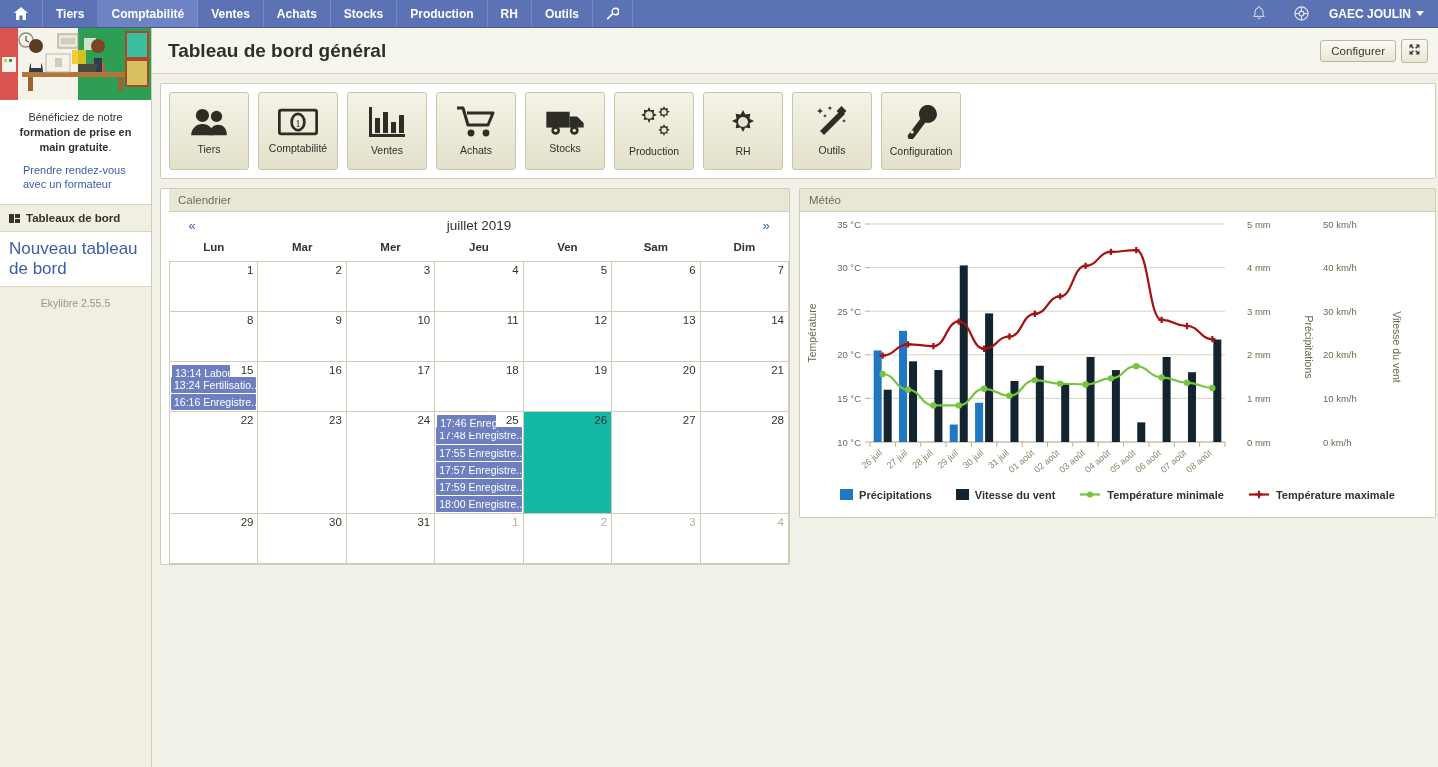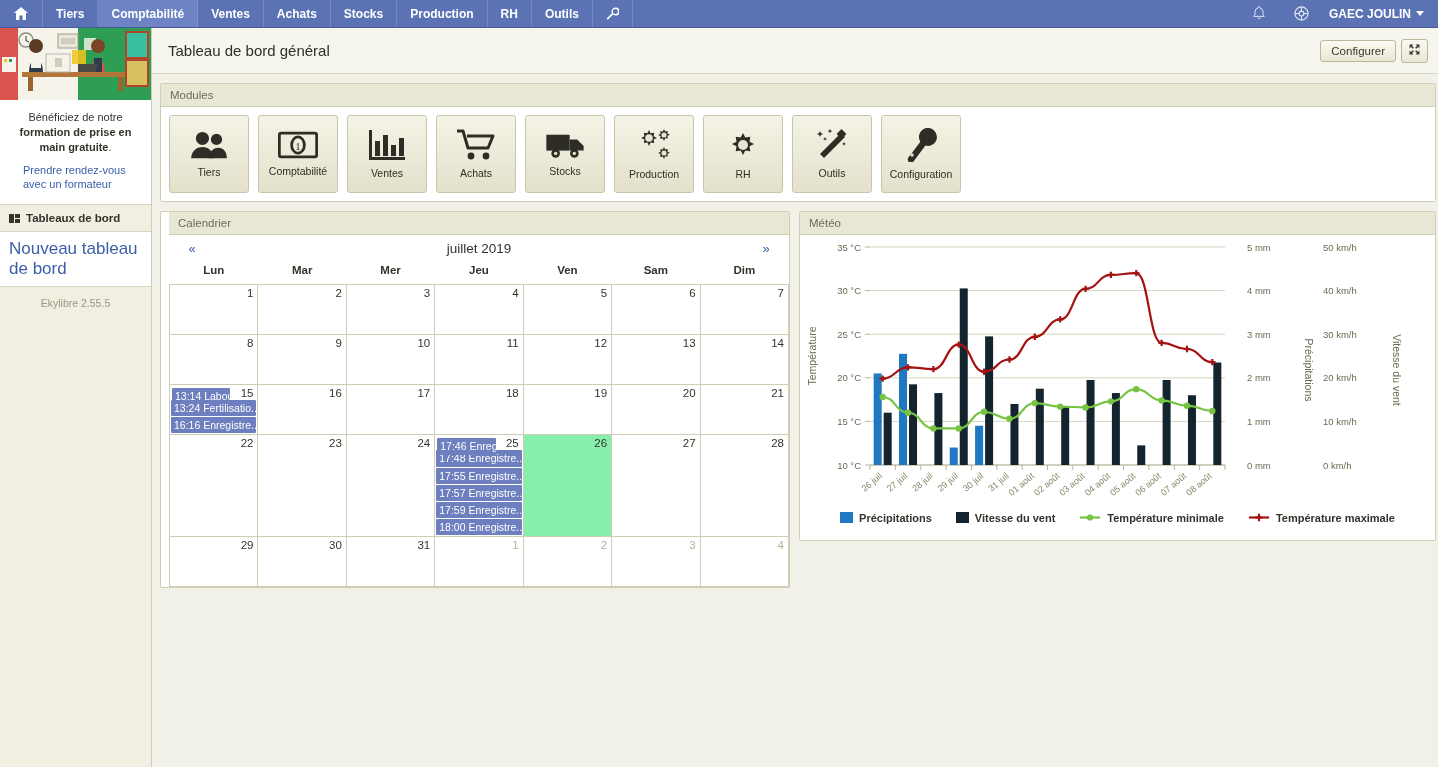--- a/index.html
+++ b/index.html
@@ -66,21 +66,21 @@
   .grid-icon { display:inline-grid; grid-template-columns:5px 5px; grid-template-rows:4px 4px; gap:1px; }
   .grid-icon i { background:#33332c; display:block; }
   .grid-icon i:nth-child(1){ grid-row:1/3; }
 
   
   #main { flex:1; background:#f2f1e8; display:flex; flex-direction:column; }
   #pagehead {
     height:46px; display:flex; align-items:center; padding:0 16px;
     border-bottom:1px solid #d9d7c2; background:#f7f6ee;
   }
-  #pagetitle { font-size:15px; font-weight:normal; color:#2f2f2a; }
+  #pagetitle { font-size:19px; font-weight:bold; color:#2f2f2a; }
   #pagehead .spacer { flex:1; }
   .btn {
     background:linear-gradient(#fbfaf2,#e9e7d4); border:1px solid #b9b79c;
     border-radius:3px; padding:4px 10px; font-size:11.5px; color:#3a3a32; cursor:pointer;
   }
   .btn-icon { padding:4px 7px; margin-left:5px; font-size:12px; }
 
   #content { padding:9px 8px; }
 
   
@@ -113,21 +113,21 @@
   .cal-month { flex:1; text-align:center; font-size:13.5px; color:#33332c; }
   table.cal { width:100%; border-collapse:collapse; table-layout:fixed; }
   table.cal th {
     font-size:11.5px; font-weight:bold; color:#33332c; padding:6px 0 8px; text-align:center;
     border-bottom:1px solid #cfcdb4;
   }
   table.cal td {
     border:1px solid #cfcdb4; vertical-align:top; height:50px;
     padding:0; position:relative; background:#fff;
   }
-  table.cal td.today { background:#86efac; }
+  table.cal td.today { background:#14b8a6; }
   .daynum { display:block; text-align:right; font-size:11.5px; padding:2px 4px 0; color:#33332c; }
   .daynum.muted { color:#b5b298; }
   .evt {
     background:#6d7fbe; color:#fff; font-size:10.5px; line-height:1.35;
     padding:1px 3px; margin:1px 1px 1px 1px; border-radius:1px;
     white-space:nowrap; overflow:hidden; cursor:pointer;
   }
   .evt-first { position:absolute; top:2px; left:1px; right:26px; }
   .cell-evt { padding-top:18px; }
 
@@ -260,21 +260,20 @@
       <button class="btn btn-icon">
         <svg width="11" height="11" viewBox="0 0 12 12">
           <path d="M0.6 0.6h4.2L3.3 2.1l2 2-1.2 1.2-2-2L0.6 4.8zM11.4 0.6v4.2L9.9 3.3l-2 2-1.2-1.2 2-2L7.2.6zM0.6 11.4V7.2l1.5 1.5 2-2 1.2 1.2-2 2 1.5 1.5zM11.4 11.4H7.2l1.5-1.5-2-2 1.2-1.2 2 2 1.5-1.5z" fill="#3a3a32"></path>
         </svg>
       </button>
     </div>
 
     <div id="content">
 
       <div class="panel" id="modules-row">
-        <div class="panel-head">Modules</div>
         <div class="mod-list">
 
           <div class="mod-tile">
             <svg width="38" height="30" viewBox="0 0 40 32">
               <circle cx="13" cy="9" r="7" fill="#2d2d26"></circle>
               <circle cx="28" cy="10" r="6" fill="#2d2d26"></circle>
               <path d="M1 30c0-7 5.4-12 12-12s12 5 12 12z" fill="#2d2d26"></path>
               <path d="M20 30c0-6 4.3-11 10-11s9 5 9 11z" fill="#2d2d26"></path>
             </svg>
             <div class="mod-label">Tiers</div>

